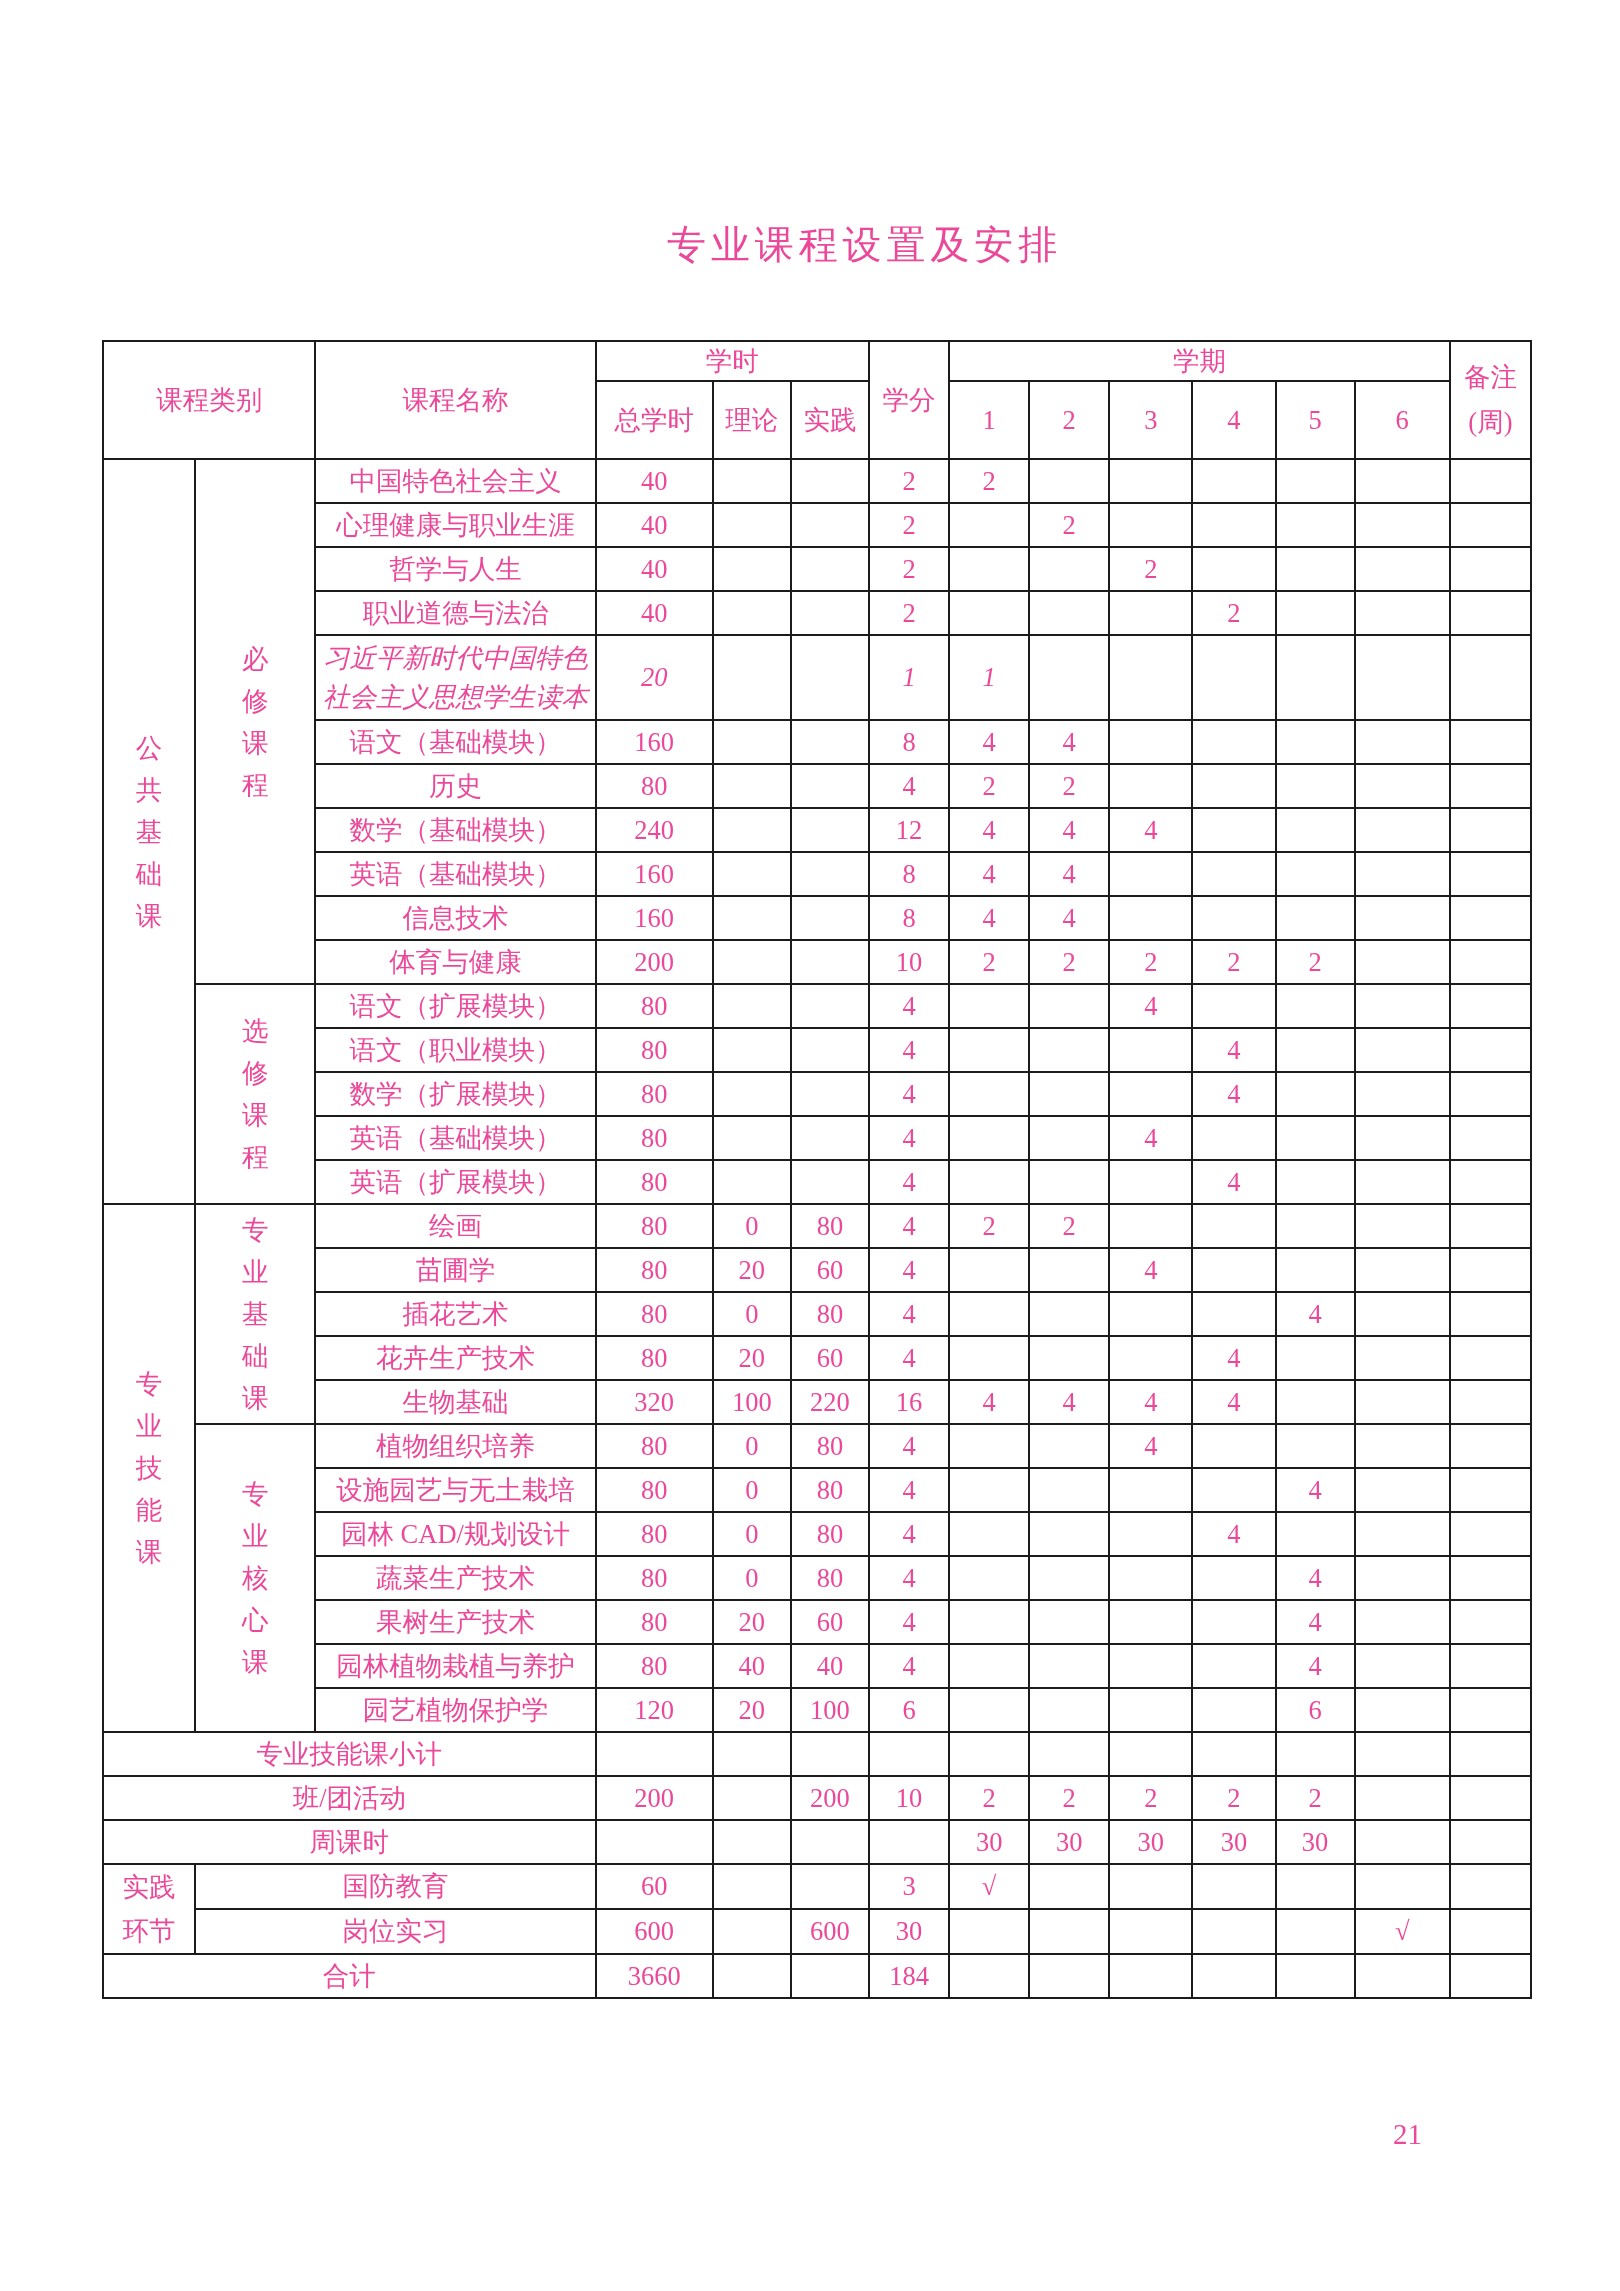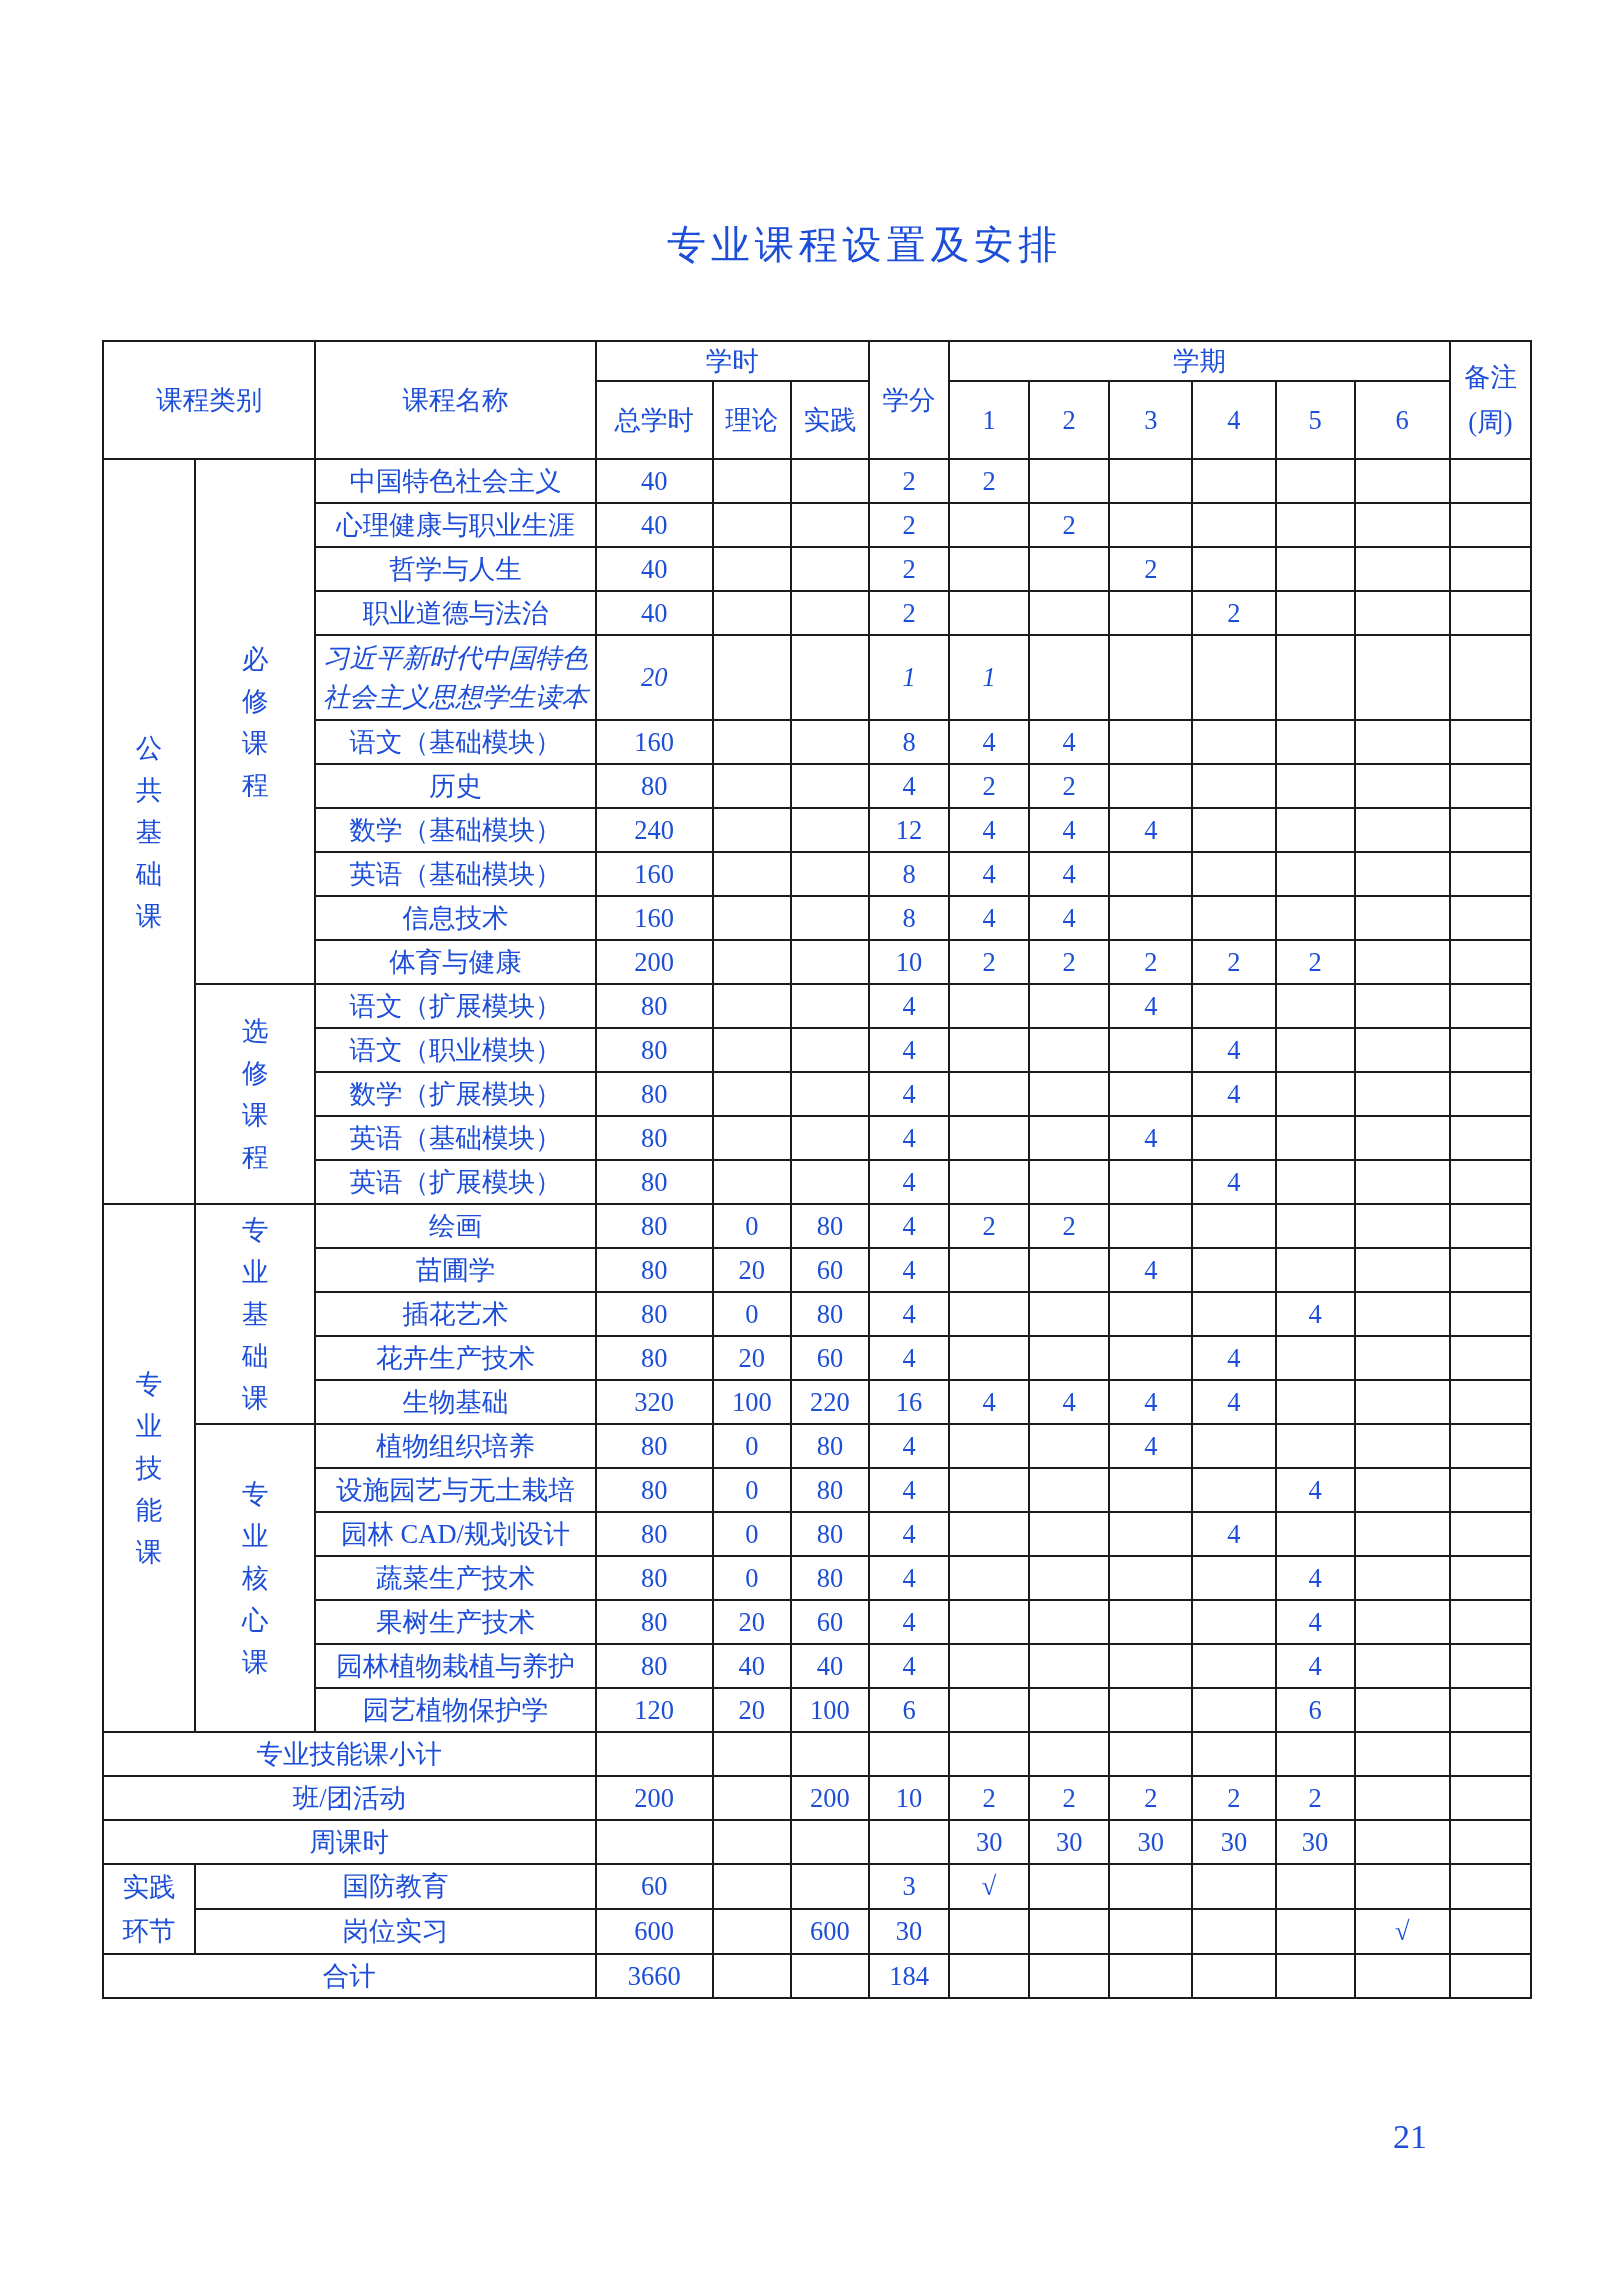--- a/index.html
+++ b/index.html
@@ -1,31 +1,31 @@
 <!DOCTYPE html>
 <html><head>
 <meta charset="utf-8">
 <style>
   html,body{margin:0;padding:0;background:#e8e8e8;}
   .sheet{position:relative;width:1620px;height:2292px;background:#ffffff;
-         font-family:"Liberation Serif","DejaVu Serif",serif;color:#1d4ed8;overflow:hidden;}
+         font-family:"Liberation Serif","DejaVu Serif",serif;color:#ec4899;overflow:hidden;}
   .doc-title{position:absolute;left:667px;top:218px;font-size:39px;letter-spacing:4.9px;white-space:nowrap;}
   table.curr{position:absolute;left:102px;top:340px;border-collapse:collapse;table-layout:fixed;
              width:1430px;border:2.9px solid #1b1b1b;}
   .curr th,.curr td{border:2px solid #1b1b1b;font-weight:normal;text-align:center;vertical-align:middle;
              font-size:26.5px;padding:0;overflow:hidden;}
   tr.h1{height:40px;}
   tr.h2{height:78px;margin-left:48px;}
   .curr tbody tr{height:44px;}
   .curr tbody tr.tall{height:85px;font-style:italic;}
   .name{line-height:39px;margin-left:36px;}
   .vcat{line-height:42px;}
   .plabel{line-height:44px;}
   .note-head div{line-height:45px;}
-  .pagenum{position:absolute;left:1393px;top:2118px;font-size:34px;}
+  .pagenum{position:absolute;left:1393px;top:2118px;font-size:29px;}
 </style>
 </head>
 <body>
 
 <div class="sheet">
 
   <div class="doc-title">专业课程设置及安排</div>
 
   <table class="curr">
     <colgroup>

